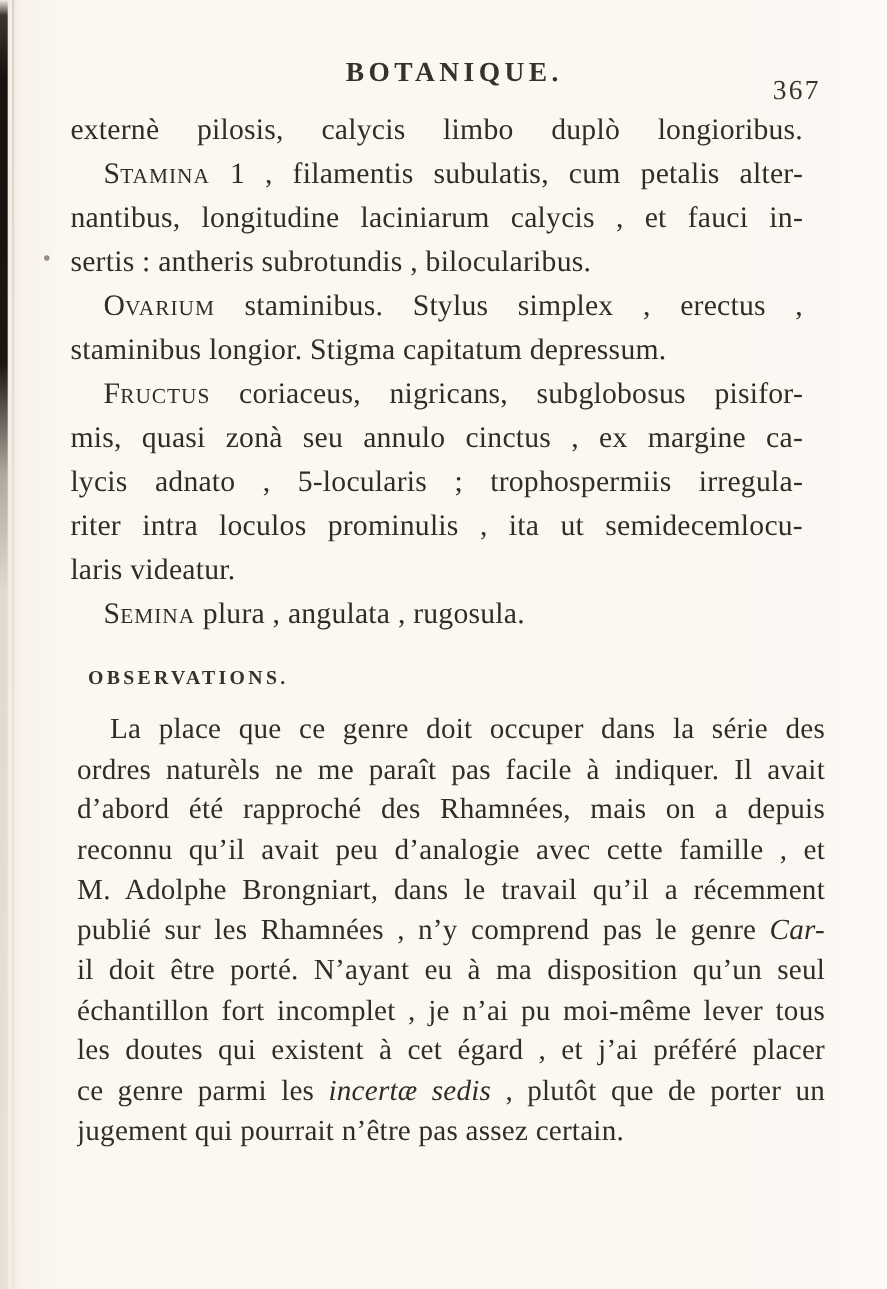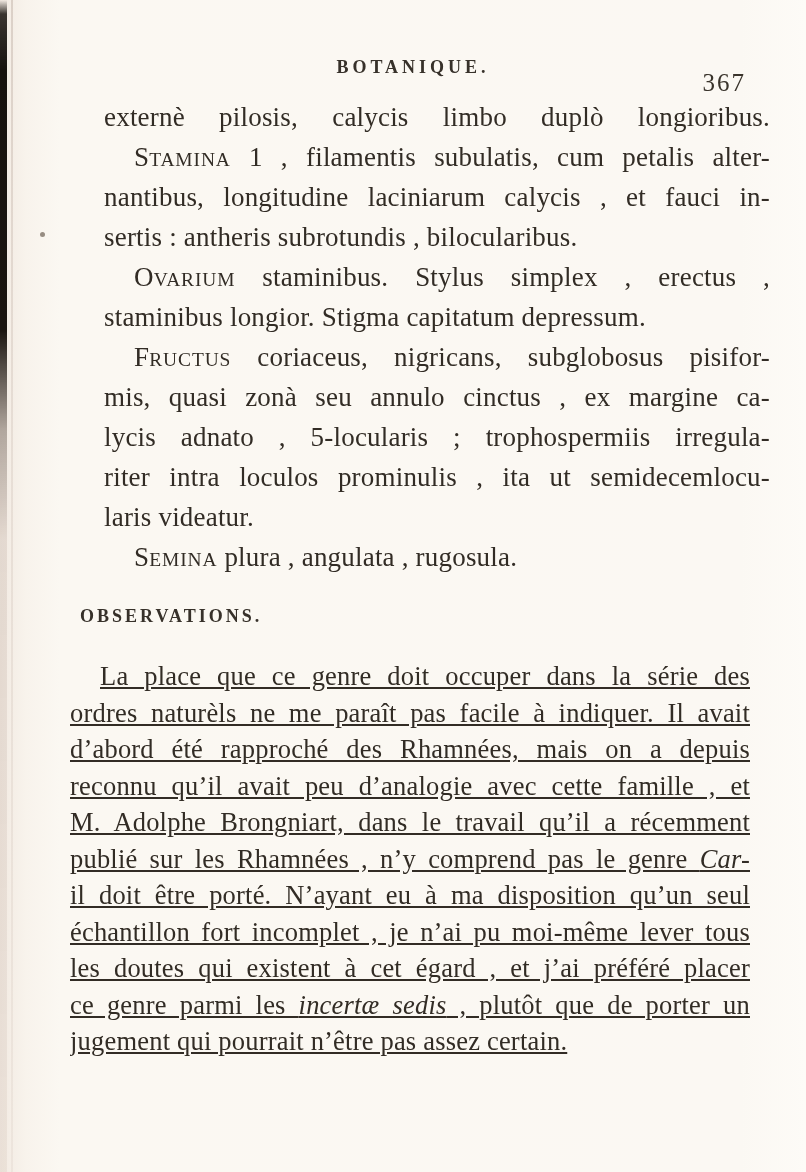--- a/index.html
+++ b/index.html
@@ -38,35 +38,35 @@
   .speck {
     position: absolute; left: 40px; top: 232px; width: 5px; height: 5px;
     border-radius: 50%; background: #978d82;
   }
   .header-row {
     position: relative;
     margin: 52px 0 0 80px; width: 666px; height: 30px; line-height: 30px;
   }
   .journal-title {
     text-align: center;
-    font-size: 18px; font-weight: 700; letter-spacing: 4px;
+    font-size: 25px; font-weight: 700; letter-spacing: 4px;
     color: #37312a;
   }
   .page-number {
     position: absolute; right: 0; top: 16px;
     font-size: 25px; letter-spacing: 2px; color: #3a342c;
   }
   .latin-block {
-    margin: 15px 0 0 104px; width: 666px;
+    margin: 15px 0 0 64px; width: 666px;
     font-size: 27px; letter-spacing: 0.2px;
   }
   .latin-block .line { line-height: 40px; height: 40px; white-space: nowrap; }
   .french-block {
-    margin: 29px 0 0 70px; width: 680px;
-    font-size: 26.5px; letter-spacing: 0.2px; text-decoration: underline;
+    margin: 15px 0 0 70px; width: 680px;
+    font-size: 26.5px; letter-spacing: 0.2px;
   }
   .french-block .line { line-height: 36.5px; height: 36.5px; white-space: nowrap; }
   .line { overflow: hidden; }
   .jline { text-align: justify; text-align-last: justify; white-space: normal !important; }
   .para.indent .line:first-child { text-indent: 30px; }
   .sc-rest { font-size: 0.72em; letter-spacing: 0.9px; text-transform: uppercase; }
   .ital { font-style: italic; }
   .obs-heading {
     margin: 26px 0 0 80px; width: 666px; height: 26px; line-height: 26px;
     text-align: left;

